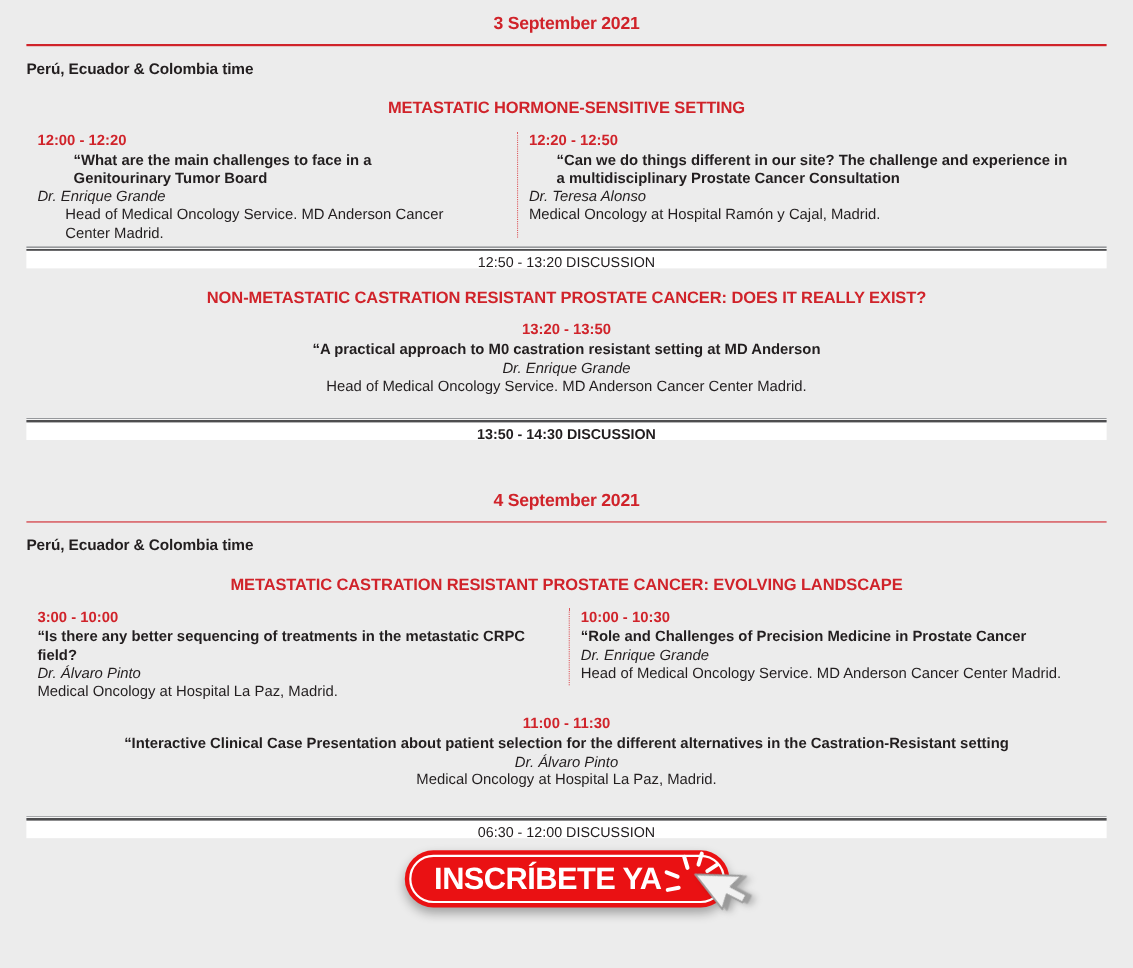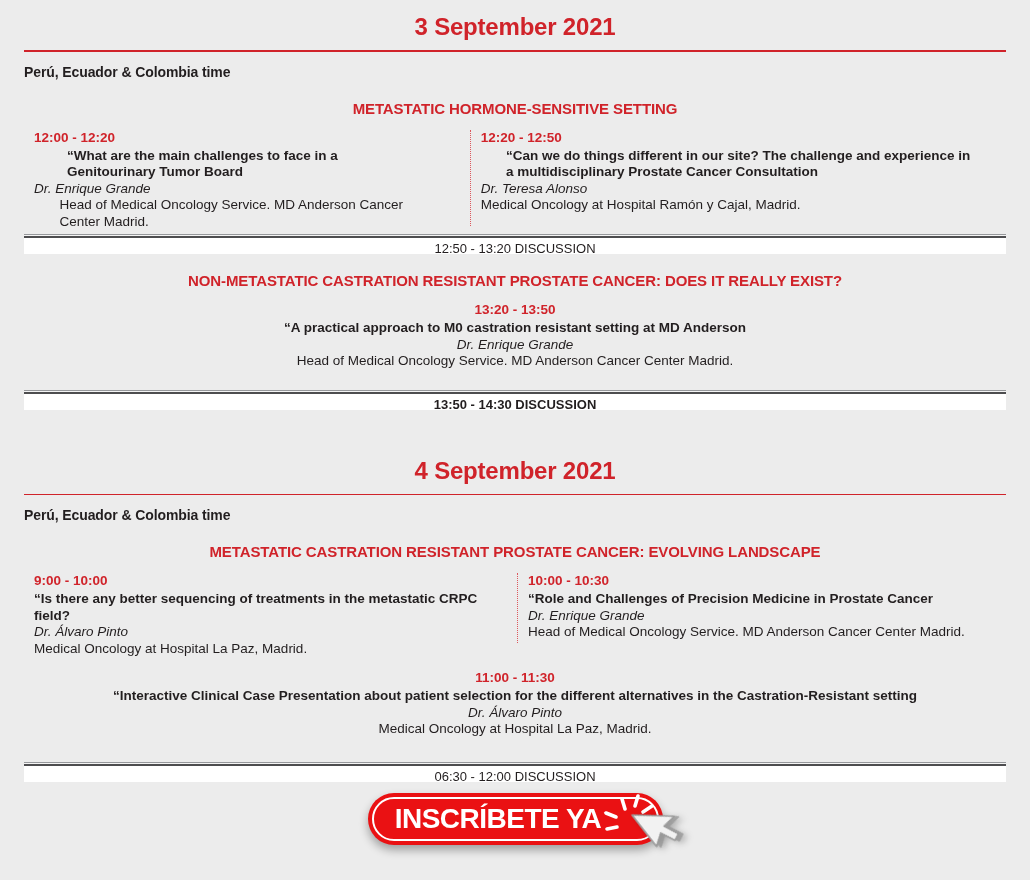--- a/index.html
+++ b/index.html
@@ -6,21 +6,21 @@
   body{
     width:1030px;height:880px;overflow:hidden;
     background:#ececec;
     font-family:"Liberation Sans",sans-serif;
     color:#221e1f;
     -webkit-font-smoothing:antialiased;
   }
   .content{width:982px;margin:0 auto;}
   .date-heading{
     padding-top:13px;text-align:center;
-    font-size:24px;font-weight:bold;color:#d0232a;letter-spacing:-0.2px;
+    font-size:16px;font-weight:bold;color:#d0232a;letter-spacing:-0.2px;
   }
   .red-rule{height:1.5px;background:#d0232a;border:0;margin:9px 0 0 0;}
   .tz{ text-align:left;font-weight:bold;font-size:14px;margin-top:12px;letter-spacing:-0.1px;}
   .sec-heading{
     text-align:center;font-weight:bold;font-size:15px;color:#d0232a;
     margin-top:20px;letter-spacing:-0.1px;
   }
   .cols{display:flex;margin-top:13px;align-items:flex-start;}
   .col{box-sizing:border-box;padding:0 10px;}
   .col-l1{flex:0 0 45.4%;}
@@ -113,21 +113,21 @@
 
   <section class="day2">
     <div class="date-heading">4 September 2021</div>
     <div class="red-rule"></div>
     <div class="tz">Perú, Ecuador &amp; Colombia time</div>
 
     <div class="sec-heading">METASTATIC CASTRATION RESISTANT PROSTATE CANCER: EVOLVING LANDSCAPE</div>
 
     <div class="cols">
       <div class="col col-l2">
-        <div class="time">9:00 - 10:00</div>
+        <div class="time">3:00 - 10:00</div>
         <div class="s-title">“Is there any better sequencing of treatments in the metastatic CRPC field?</div>
         <div class="s-speaker">Dr. Álvaro Pinto</div>
         <div class="s-aff">Medical Oncology at Hospital La Paz, Madrid.</div>
       </div>
       <div class="col col-r2">
         <div class="time">10:00 - 10:30</div>
         <div class="s-title">“Role and Challenges of Precision Medicine in Prostate Cancer</div>
         <div class="s-speaker">Dr. Enrique Grande</div>
         <div class="s-aff">Head of Medical Oncology Service. MD Anderson Cancer Center Madrid.</div>
       </div>

